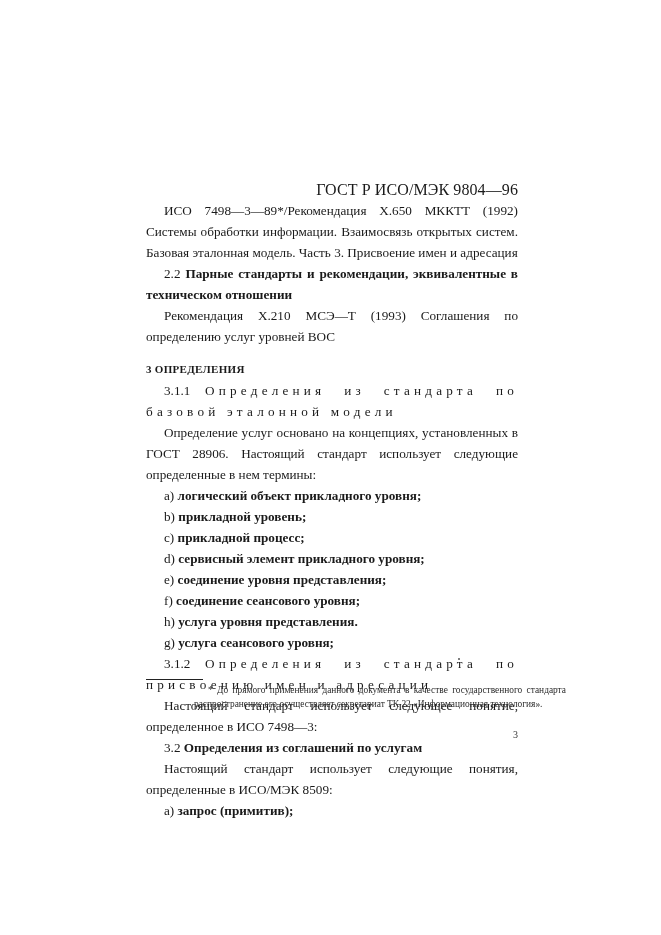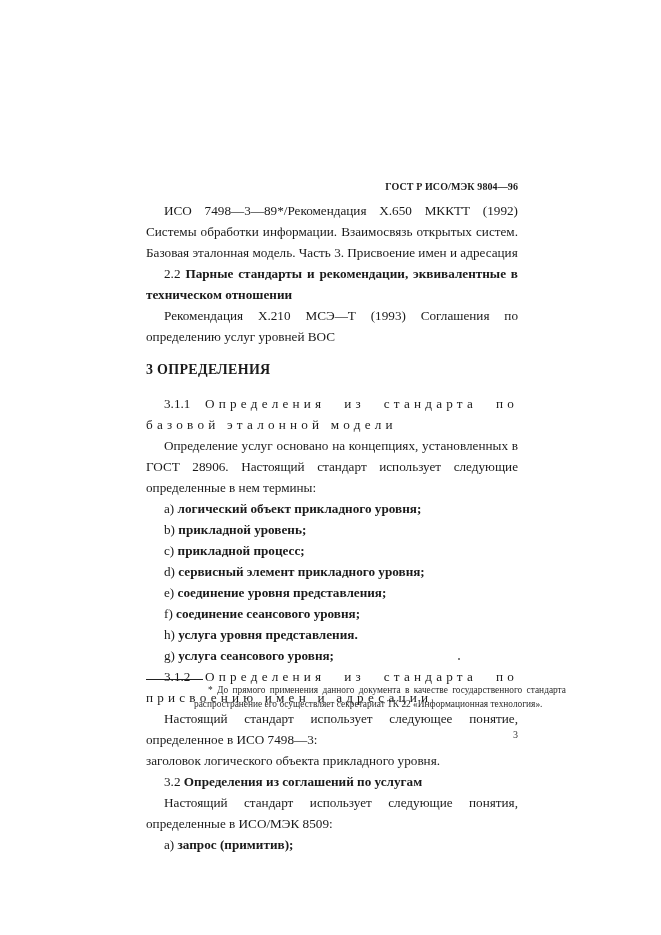--- a/index.html
+++ b/index.html
@@ -18,48 +18,47 @@
   .page {
     position: absolute;
     left: 146px;
     top: 0;
     width: 372px;
   }
   .header {
     position: absolute;
     top: 181px;
     right: 0;
-    font-size: 10px;
-    font-weight: bold;
+    font-size: 16px;
+    font-weight: normal;
     letter-spacing: 0.1px;
     white-space: nowrap;
   }
   .body-text {
     position: absolute;
     top: 200px;
     left: 0;
     width: 372px;
     font-size: 13.2px;
     line-height: 21px;
   }
   p {
     margin: 0;
     text-align: justify;
     text-indent: 18px;
   }
   .noindent { text-indent: 0; }
   .b { font-weight: bold; }
   .spaced { letter-spacing: 4.2px; }
   .section-heading {
-    font-size: 14px;
+    font-size: 11px;
     font-weight: bold;
     text-indent: 0;
     margin-left: 0;
     margin-top: 12px;
-    margin-bottom: 13px;
     letter-spacing: 0.3px;
   }
   .list-item {
     text-indent: 0;
     padding-left: 18px;
   }
   .footnote-rule {
     position: absolute;
     top: 679px;
     left: 0;
@@ -123,21 +122,20 @@
     <p class="list-item"><span>c)</span> <span class="b">прикладной процесс;</span></p>
     <p class="list-item"><span>d)</span> <span class="b">сервисный элемент прикладного уровня;</span></p>
     <p class="list-item"><span>e)</span> <span class="b">соединение уровня представления;</span></p>
     <p class="list-item"><span>f)</span> <span class="b">соединение сеансового уровня;</span></p>
     <p class="list-item"><span>h)</span> <span class="b">услуга уровня представления.</span></p>
     <p class="list-item"><span>g)</span> <span class="b">услуга сеансового уровня;</span></p>
 
     <p><span>3.1.2</span> <span class="spaced">Определения из стандарта по присвоению имен и адресации</span></p>
 
     <p>Настоящий стандарт использует следующее понятие, определенное в ИСО 7498—3:</p>
-    <p class="noindent" style="padding-left:0;">заголовок логического объекта прикладного уровня.</p>
 
     <p><span>3.2</span> <span class="b">Определения из соглашений по услугам</span></p>
 
     <p>Настоящий стандарт использует следующие понятия, определенные в ИСО/МЭК 8509:</p>
 
     <p class="list-item"><span>a)</span> <span class="b">запрос (примитив);</span></p>
   </div>
 
   <div class="dot"></div>
 

